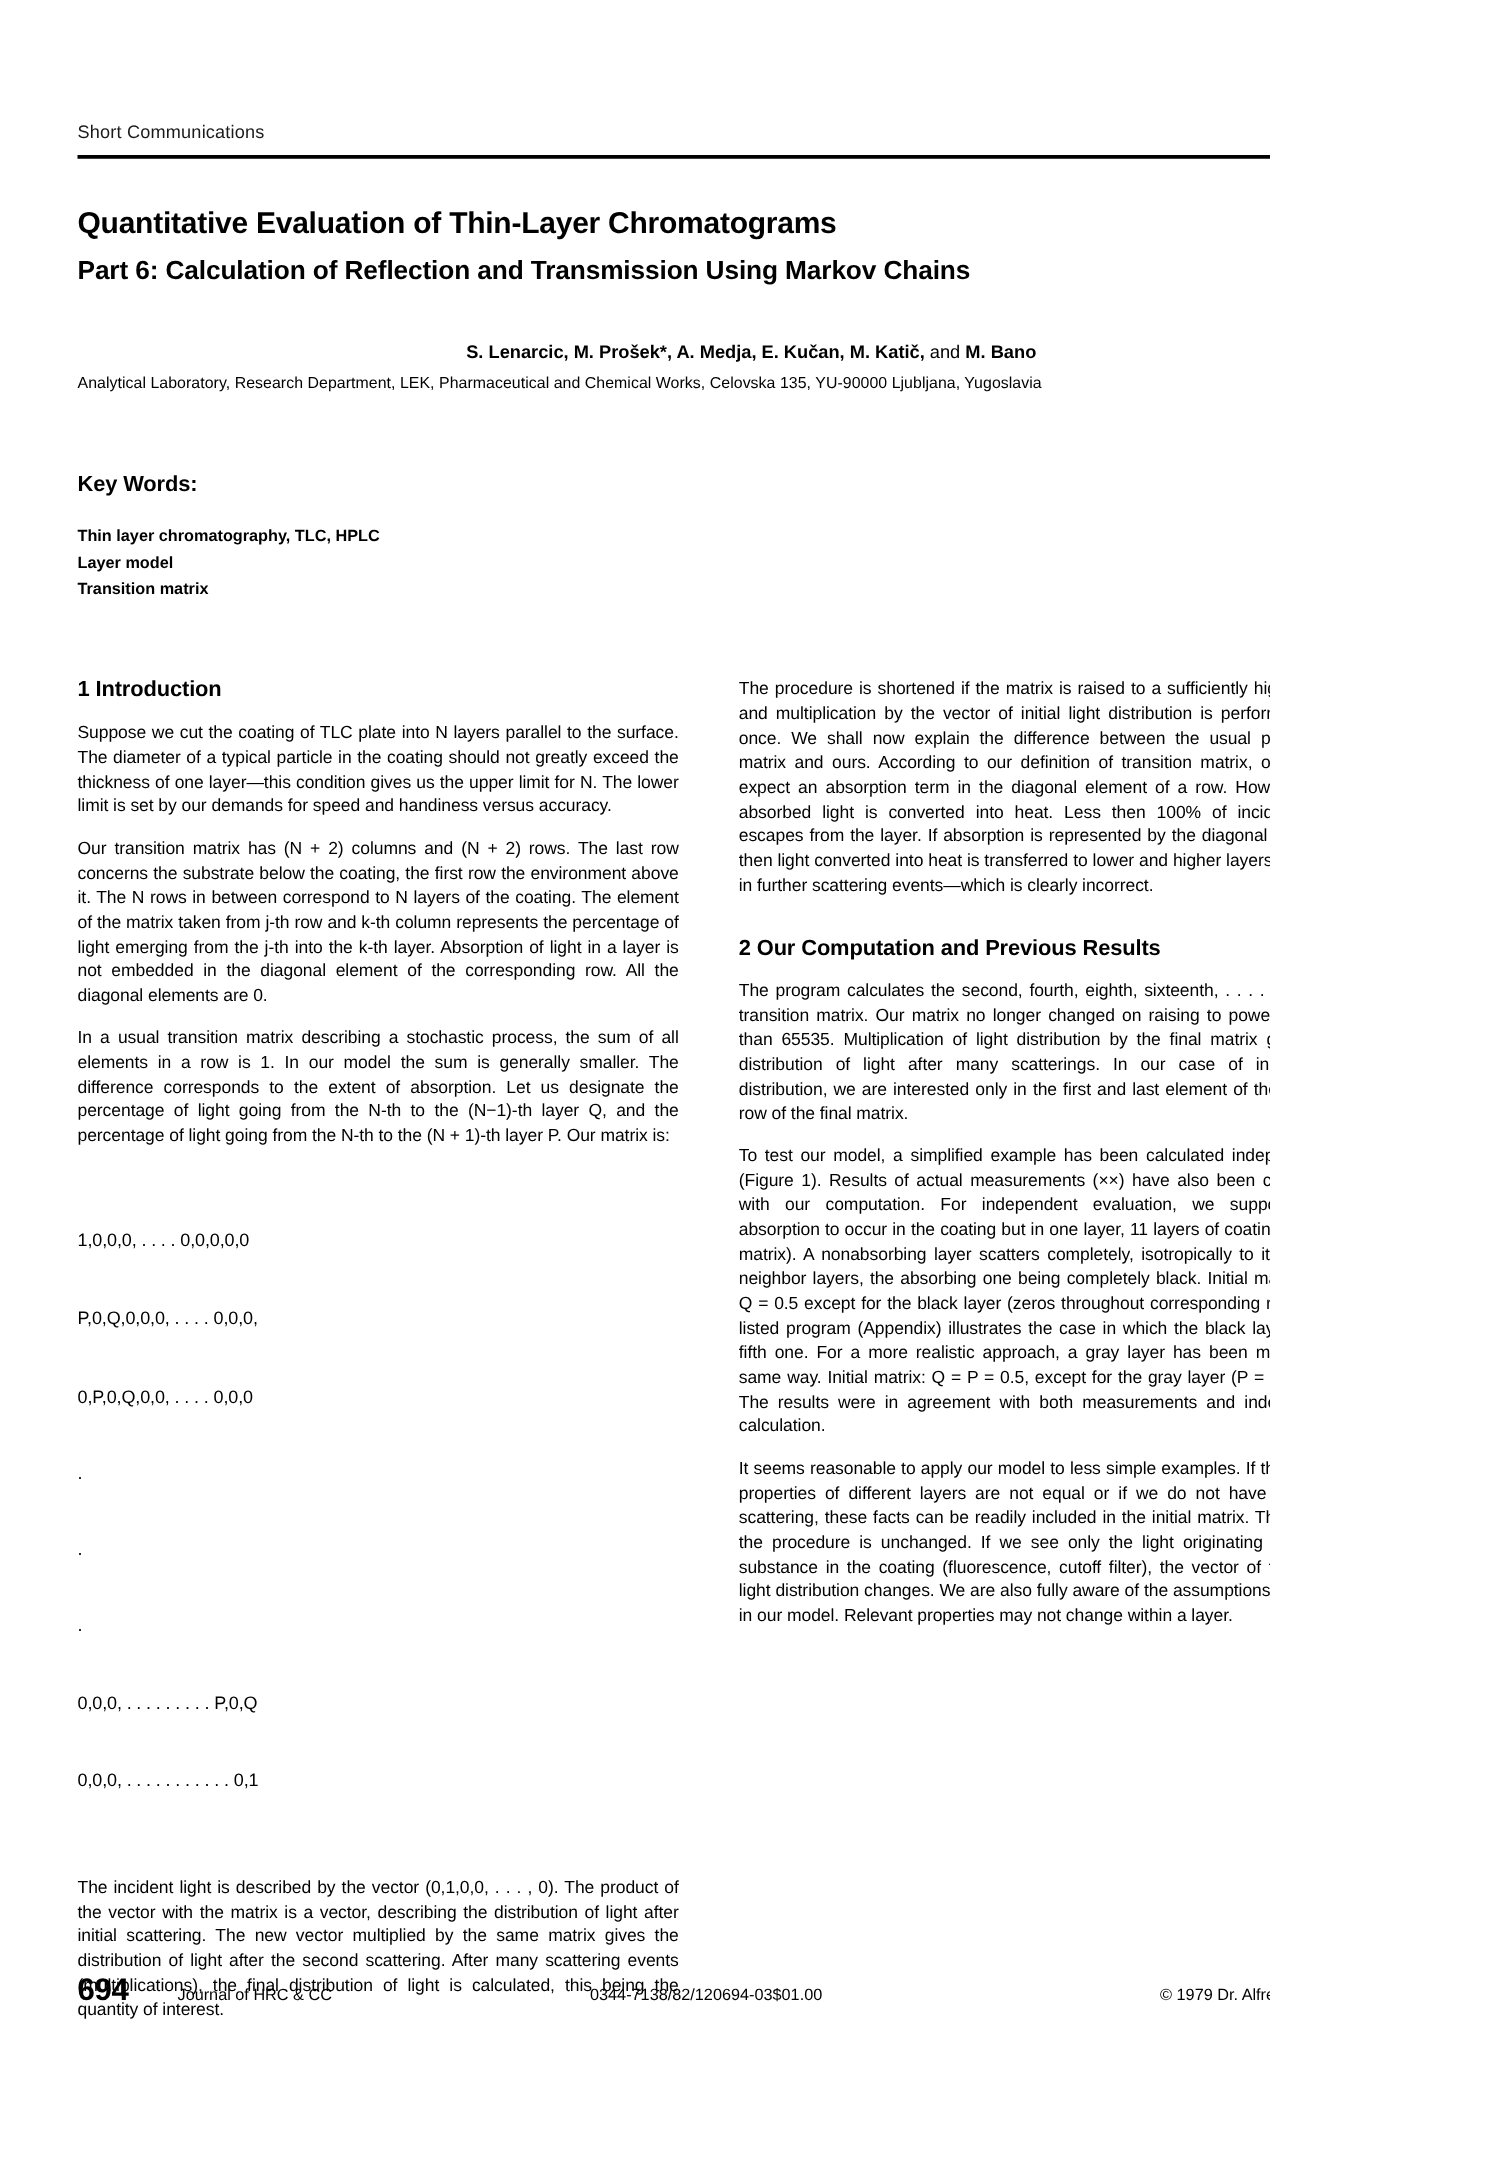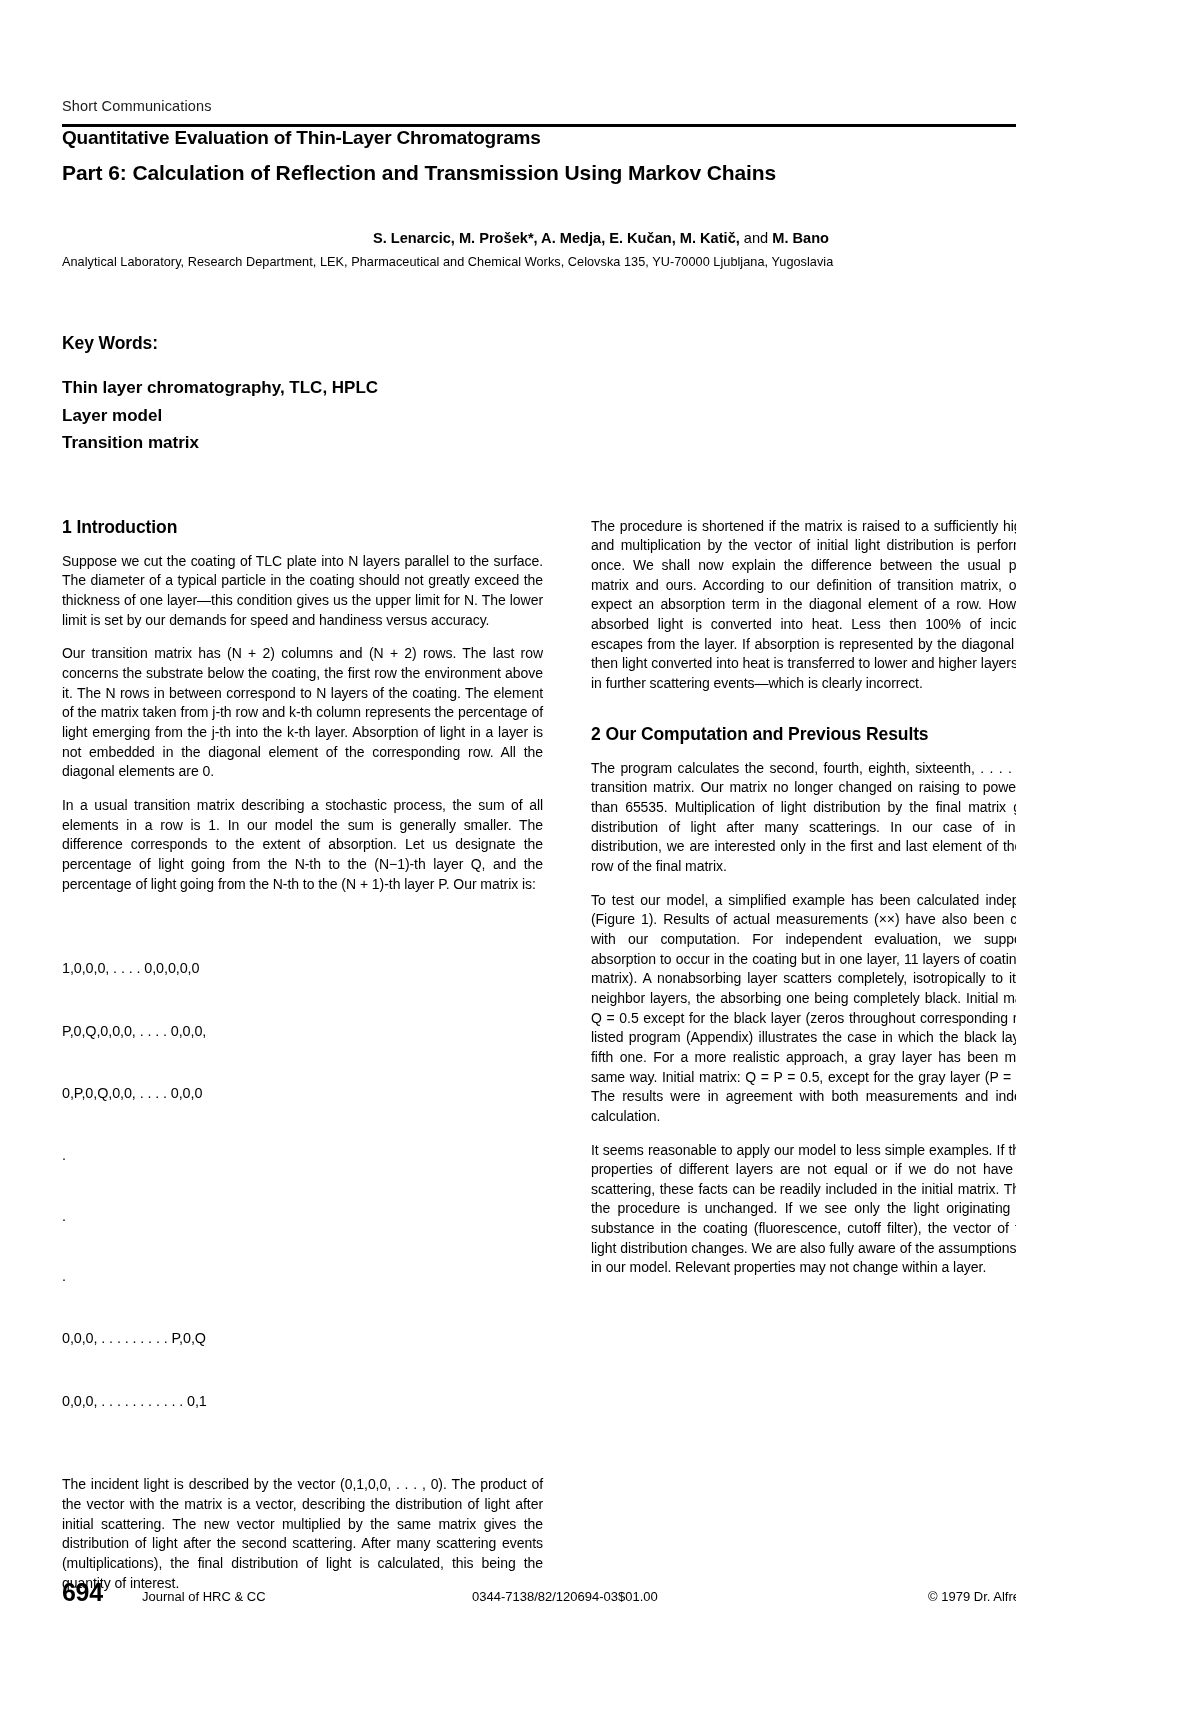--- a/index.html
+++ b/index.html
@@ -49,23 +49,24 @@
   }
   .rule {
     height: 2.5px;
     background: #000;
     margin-top: 6px;
     width: 100%;
   }
 
   
   .title {
-    font-size: 19px;
+    font-size: 24px;
     font-weight: bold;
     letter-spacing: -0.2px;
+    margin-top: 38px;
     line-height: 1.18;
   }
   .subtitle {
     font-size: 21px;
     font-weight: bold;
     letter-spacing: -0.1px;
     margin-top: 11px;
     line-height: 1.2;
   }
 
@@ -87,21 +88,21 @@
 
   
   .keywords-block { margin-top: 62px; }
   .keywords-title {
     font-size: 17.5px;
     font-weight: bold;
     letter-spacing: -0.1px;
   }
   .keywords-list {
     margin-top: 20px;
-    font-size: 17px;
+    font-size: 13px;
     font-weight: bold;
     line-height: 1.62;
   }
 
   
   .columns {
     display: flex;
     gap: 48px;
     margin-top: 60px;
   }
@@ -175,21 +176,21 @@
     <div class="runhead">
       <div class="runhead-left">Short Communications</div>
       <div class="runhead-right">10374</div>
     </div>
     <div class="rule"></div>
 
     <div class="title">Quantitative Evaluation of Thin-Layer Chromatograms</div>
     <div class="subtitle">Part 6: Calculation of Reflection and Transmission Using Markov Chains</div>
 
     <div class="authors"><span>S. Lenarcic, M. Prošek*, A. Medja, E. Kučan, M. Katič,</span><span class="plain"> and </span><span>M. Bano</span></div>
-    <div class="affiliation">Analytical Laboratory, Research Department, LEK, Pharmaceutical and Chemical Works, Celovska 135, YU-70000 Ljubljana, Yugoslavia</div>
+    <div class="affiliation">Analytical Laboratory, Research Department, LEK, Pharmaceutical and Chemical Works, Celovska 135, YU-90000 Ljubljana, Yugoslavia</div>
 
     <div class="keywords-block">
       <div class="keywords-title">Key Words:</div>
       <div class="keywords-list">
         <div>Thin layer chromatography, TLC, HPLC</div>
         <div>Layer model</div>
         <div>Transition matrix</div>
       </div>
     </div>
 

